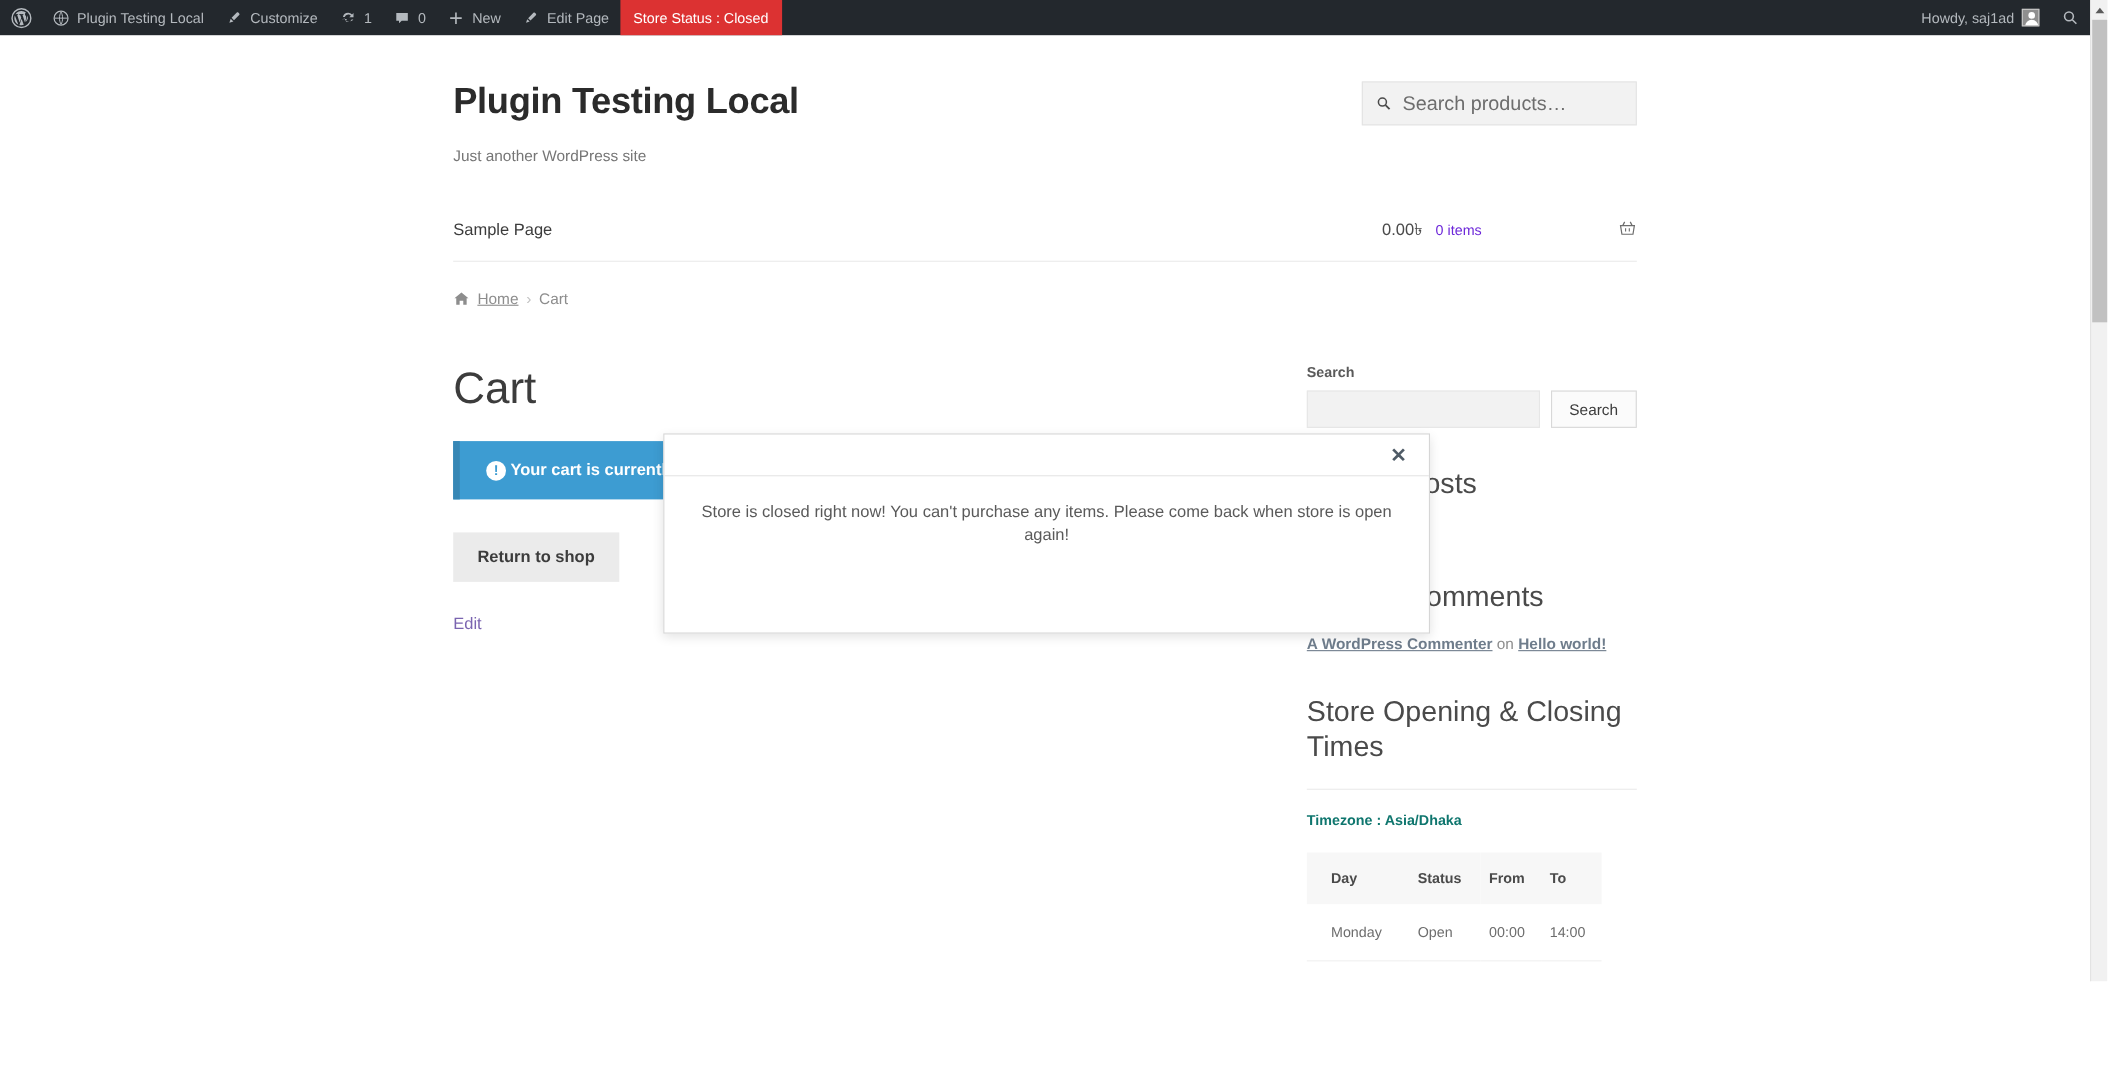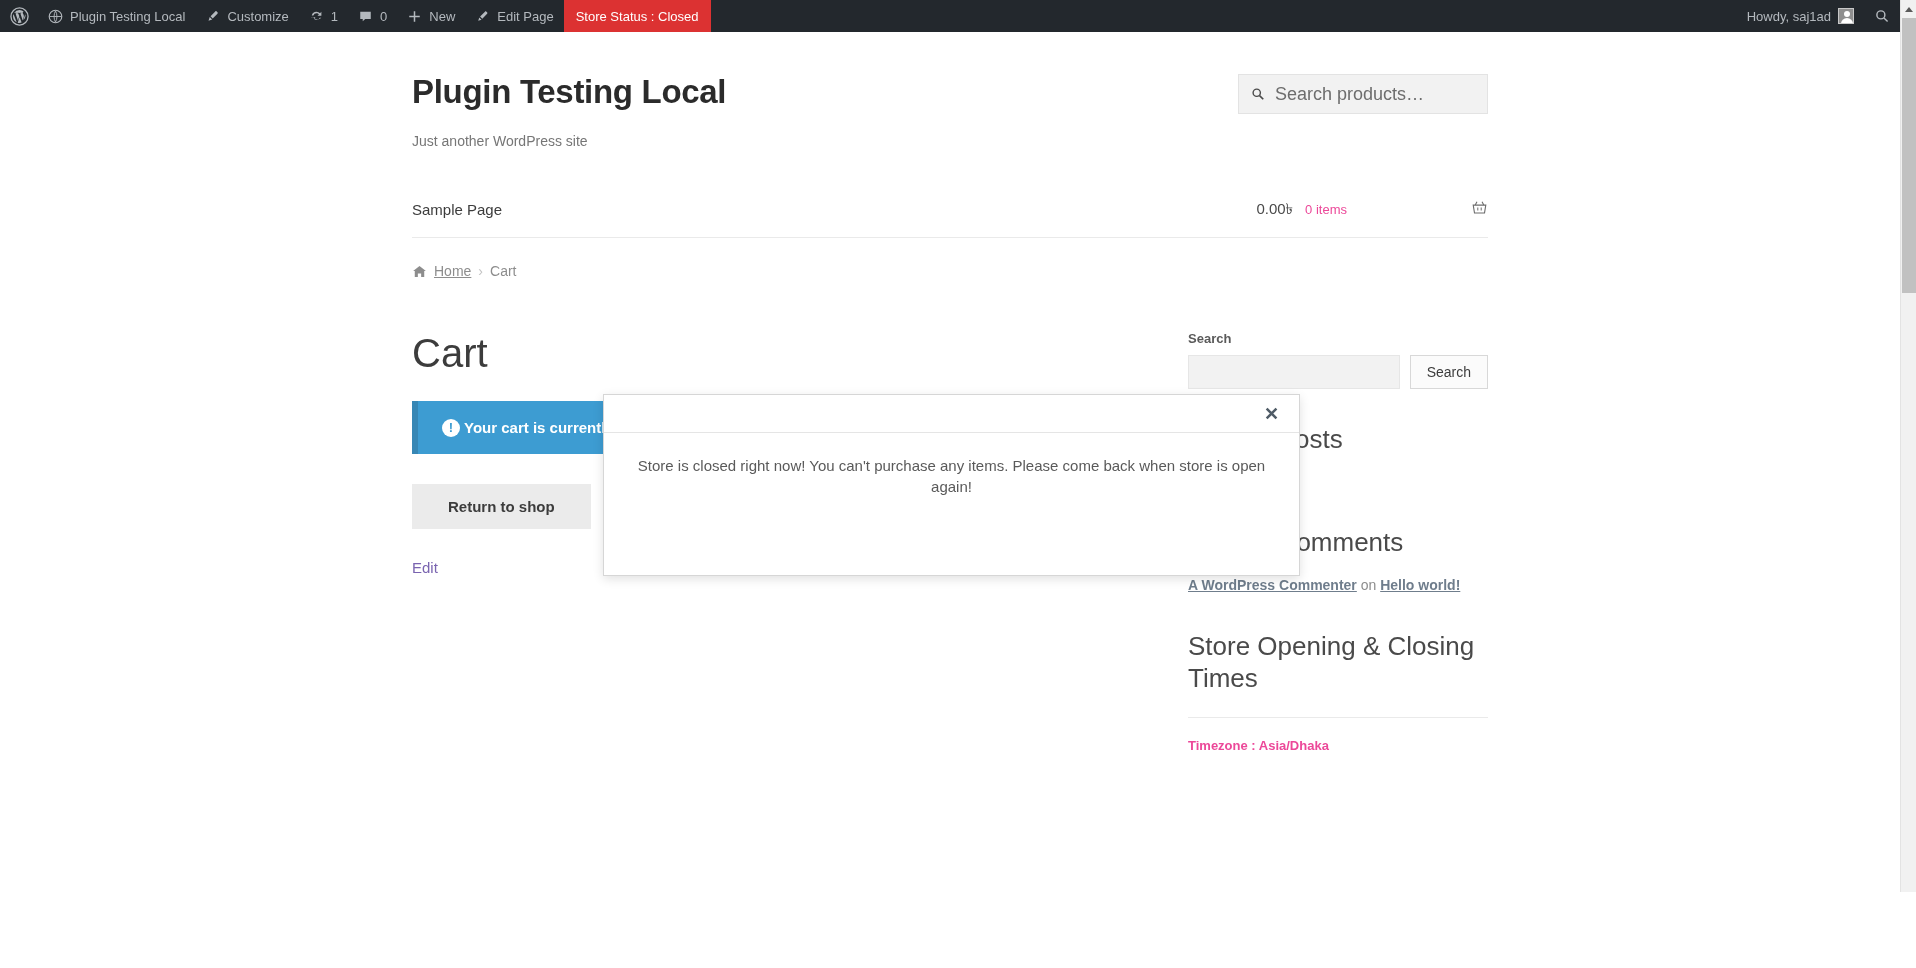--- a/index.html
+++ b/index.html
@@ -106,21 +106,21 @@
   
   .nav-row {
     margin-top: 33px;
     border-bottom: 1px solid #eaeaea;
     display:flex; align-items:center; height: 56px;
   }
   .nav-menu { display:flex; gap: 26px; }
   .nav-menu a { font-size:15px; color:#3c3c3c; text-decoration:none; }
   .nav-cart { margin-left:auto; display:flex; align-items:center; gap: 12px; }
   .cart-amount { font-size:15px; color:#4a4a4a; }
-  .cart-count { font-size:13px; color:#ec4899; }
+  .cart-count { font-size:13px; color:#6d28d9; }
   .cart-icon { margin-left: 112px; color:#6d6d6d; }
 
   
   .breadcrumb {
     margin-top: 25px; font-size:14px; color:#8d8d8d;
     display:flex; align-items:center; gap:7px;
   }
   .breadcrumb a { color:#8d8d8d; text-decoration:underline; }
   .breadcrumb .sep { color:#c3c3c3; }
   .home-ico { color:#8d8d8d; display:flex; }
@@ -144,21 +144,21 @@
   .wc-message .info-ico {
     position:absolute; left:24px; top:50%; transform:translateY(-50%);
     width:18px; height:18px; border-radius:50%; background:#fff;
     color:#3d9cd2; font-size:13px; font-weight:bold;
     display:flex; align-items:center; justify-content:center;
   }
 
   .btn-return {
     display:inline-block; margin-top: 30px;
     background:#ebebeb; color:#3c3c3c; font-size:15px; font-weight:600;
-    padding: 14px 36px; border:0; cursor:pointer;
+    padding: 14px 22px; border:0; cursor:pointer;
     font-family:"Liberation Sans", sans-serif;
   }
   .edit-link {
     display:block; margin-top: 30px; font-size:15px;
     color:#7a64b0; text-decoration:none;
   }
 
   
   .widget { margin-bottom: 34px; }
   .widget-title-small {
@@ -179,21 +179,21 @@
     font-size: 26px; font-weight: 300; color:#4a4a4a; margin:0 0 16px 0;
     line-height: 1.25;
   }
   .widget ul { list-style:none; margin:0; padding:0; }
   .widget li { margin-bottom: 8px; font-size:14px; line-height:1.45; }
   .widget li a { color:#6f7d8c; text-decoration:underline; font-weight:bold; }
   .comment-line { font-size:14px; color:#8d8d8d; line-height:1.5; }
   .comment-line a { color:#6f7d8c; text-decoration:underline; font-weight:bold; }
 
   .hr-line { border:0; border-top:1px solid #eaeaea; margin: 22px 0 20px 0; }
-  .tz-line { font-size:13px; font-weight:bold; color:#ec4899; margin-bottom: 22px; }
+  .tz-line { font-size:13px; font-weight:bold; color:#0f766e; margin-bottom: 22px; }
 
   .hours-table { width: 268px; border-collapse: collapse; }
   .hours-table thead th {
     background:#f7f7f7; text-align:left; font-size:13px; font-weight:bold;
     color:#4a4a4a; padding: 16px 0 16px 22px;
   }
   .hours-table thead th:nth-child(2) { padding-left: 8px; }
   .hours-table thead th:nth-child(3) { padding-left: 8px; }
   .hours-table thead th:nth-child(4) { padding-left: 8px; }
   .hours-table tbody td {
@@ -412,20 +412,38 @@
               <a href="#">A WordPress Commenter</a>
               <span>on</span>
               <a href="#">Hello world!</a>
             </div>
           </div>
 
           <div class="widget">
             <h2 class="widget-title">Store Opening &amp; Closing Times</h2>
             <hr class="hr-line">
             <div class="tz-line">Timezone : Asia/Dhaka</div>
+            <table class="hours-table">
+              <thead>
+                <tr>
+                  <th>Day</th>
+                  <th>Status</th>
+                  <th>From</th>
+                  <th>To</th>
+                </tr>
+              </thead>
+              <tbody>
+                <tr>
+                  <td>Monday</td>
+                  <td>Open</td>
+                  <td>00:00</td>
+                  <td>14:00</td>
+                </tr>
+              </tbody>
+            </table>
           </div>
 
         </div>
       </div>
     </div>
   </div>
 
   <div class="modal">
     <div class="modal-head">
       <button class="modal-close">✕</button>

